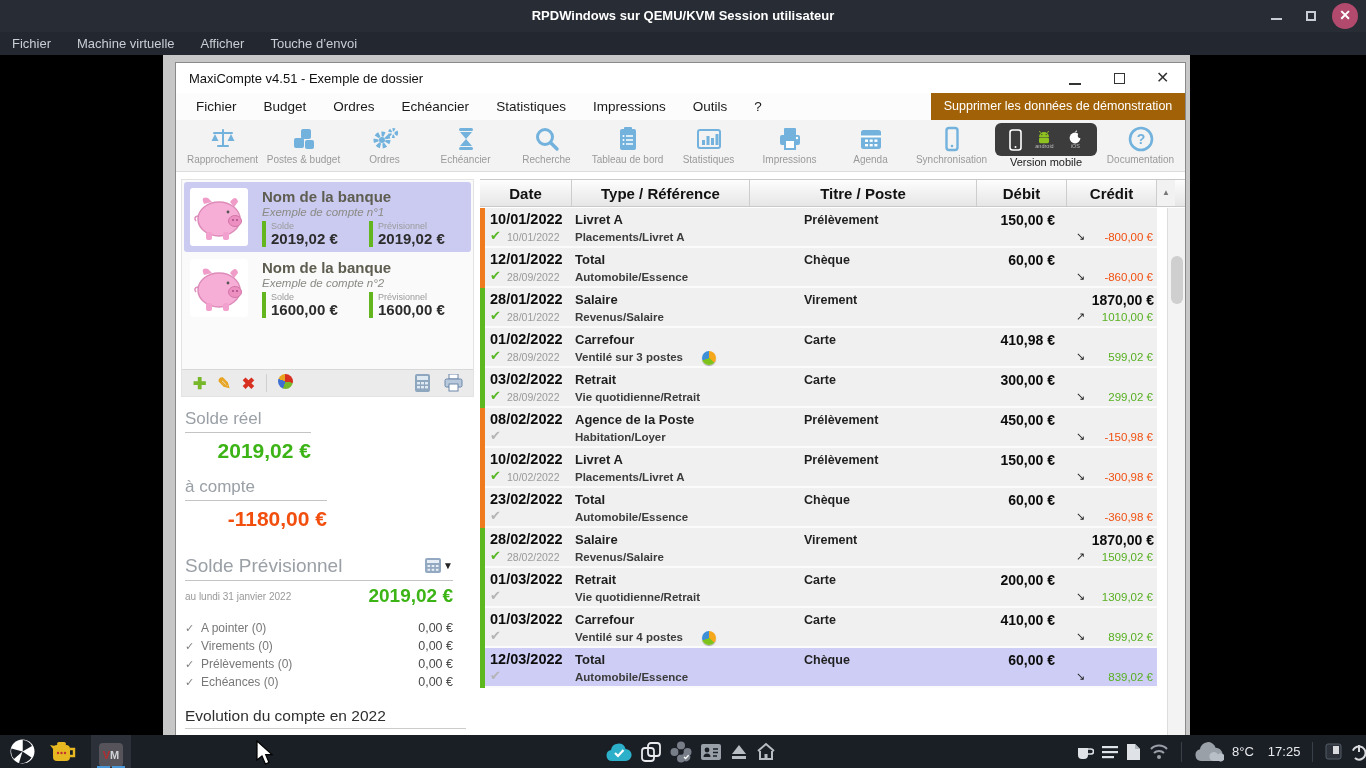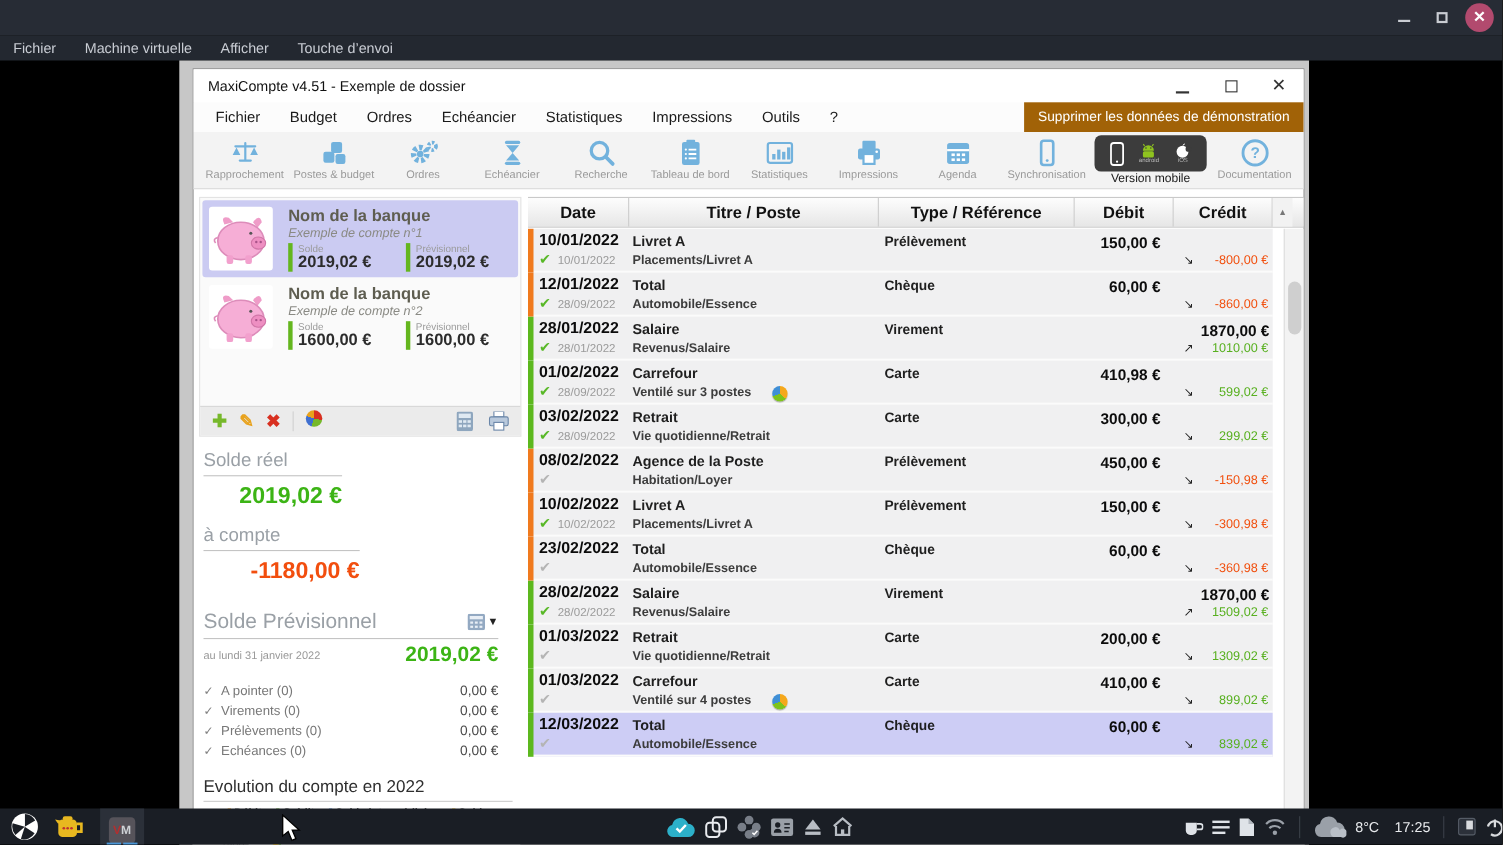--- a/index.html
+++ b/index.html
@@ -147,20 +147,21 @@
   .cursor { position:absolute; left:255px; top:740px; z-index:60; }
 
   svg { display:block; }
 </style>
 </head>
 <body>
 
 <div class="screen">
 
   <div class="qemu-titlebar">
+    <div class="qemu-title">RPDWindows sur QEMU/KVM Session utilisateur</div>
     <div class="qemu-btn-min"></div>
     <div class="qemu-btn-max"></div>
     <div class="qemu-btn-close">✕</div>
   </div>
   <div class="qemu-menubar">
     <span class="qemu-menu-item">Fichier</span>
     <span class="qemu-menu-item">Machine virtuelle</span>
     <span class="qemu-menu-item">Afficher</span>
     <span class="qemu-menu-item">Touche d’envoi</span>
   </div>
@@ -610,22 +611,22 @@
                 <circle cx="242.66666666666666" cy="46.215500000000006" r="2.6" fill="#f2c12e"></circle>
                 <circle cx="262.33333333333337" cy="46.215500000000006" r="2.6" fill="#f2c12e"></circle>
                 <circle cx="282" cy="46.215500000000006" r="2.6" fill="#f2c12e"></circle>
               </svg>
           </div>
         </div>
 
         <div class="t-col">
           <div class="t-header">
             <div class="th-cell th-date">Date</div>
+            <div class="th-cell th-type">Type / Référence</div>
             <div class="th-cell th-title">Titre / Poste</div>
-            <div class="th-cell th-type">Type / Référence</div>
             <div class="th-cell th-debit">Débit</div>
             <div class="th-cell th-credit">Crédit</div>
             <div class="th-scroll">▲</div>
           </div>
           <div class="t-body">
               <div class="trow">
                 <div class="rbar barneg"></div>
                 <div class="rdate">10/01/2022</div>
                 <div class="rcheck ckg">✔</div>
                 <div class="rckdate">10/01/2022</div>

